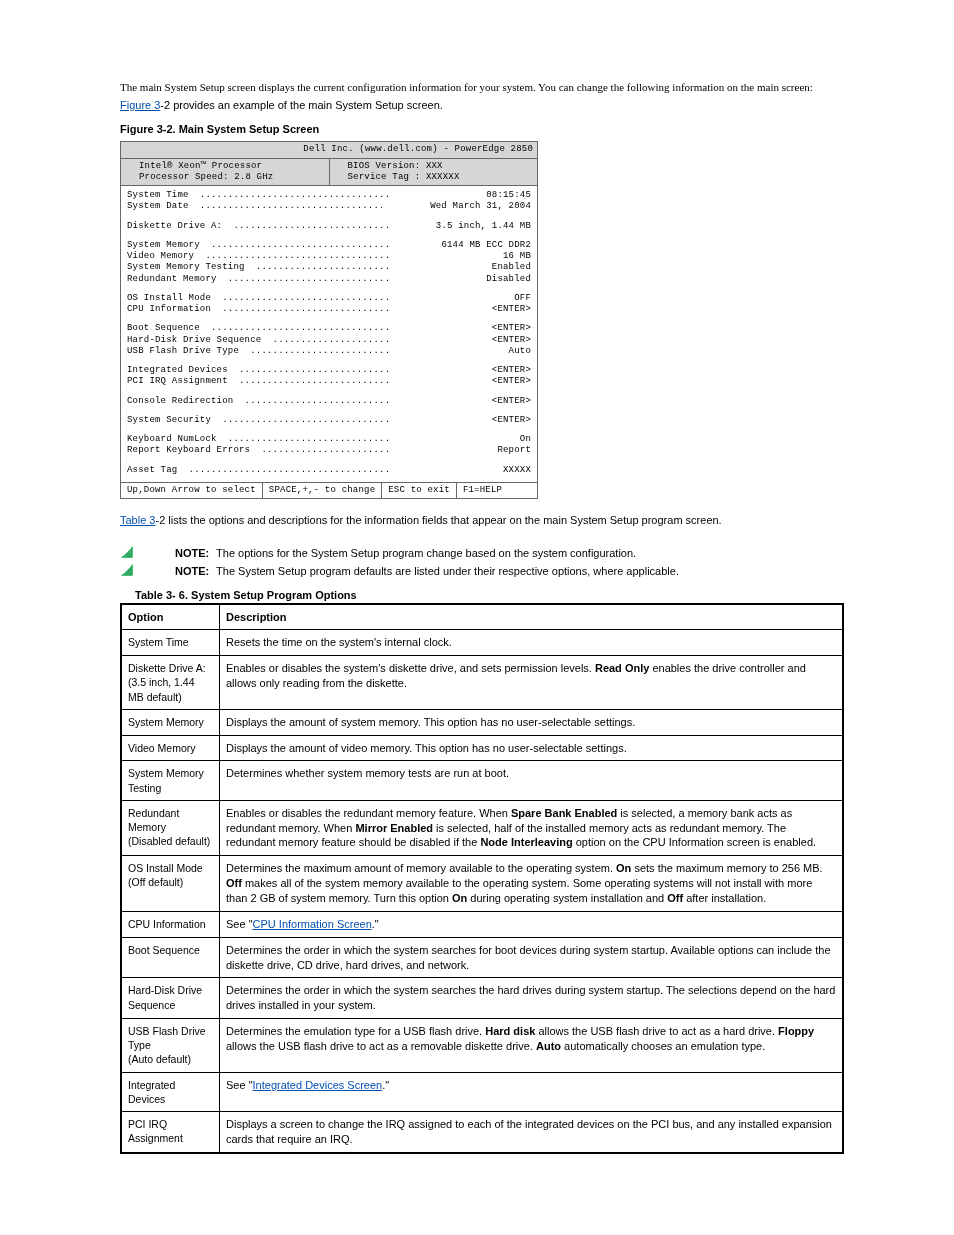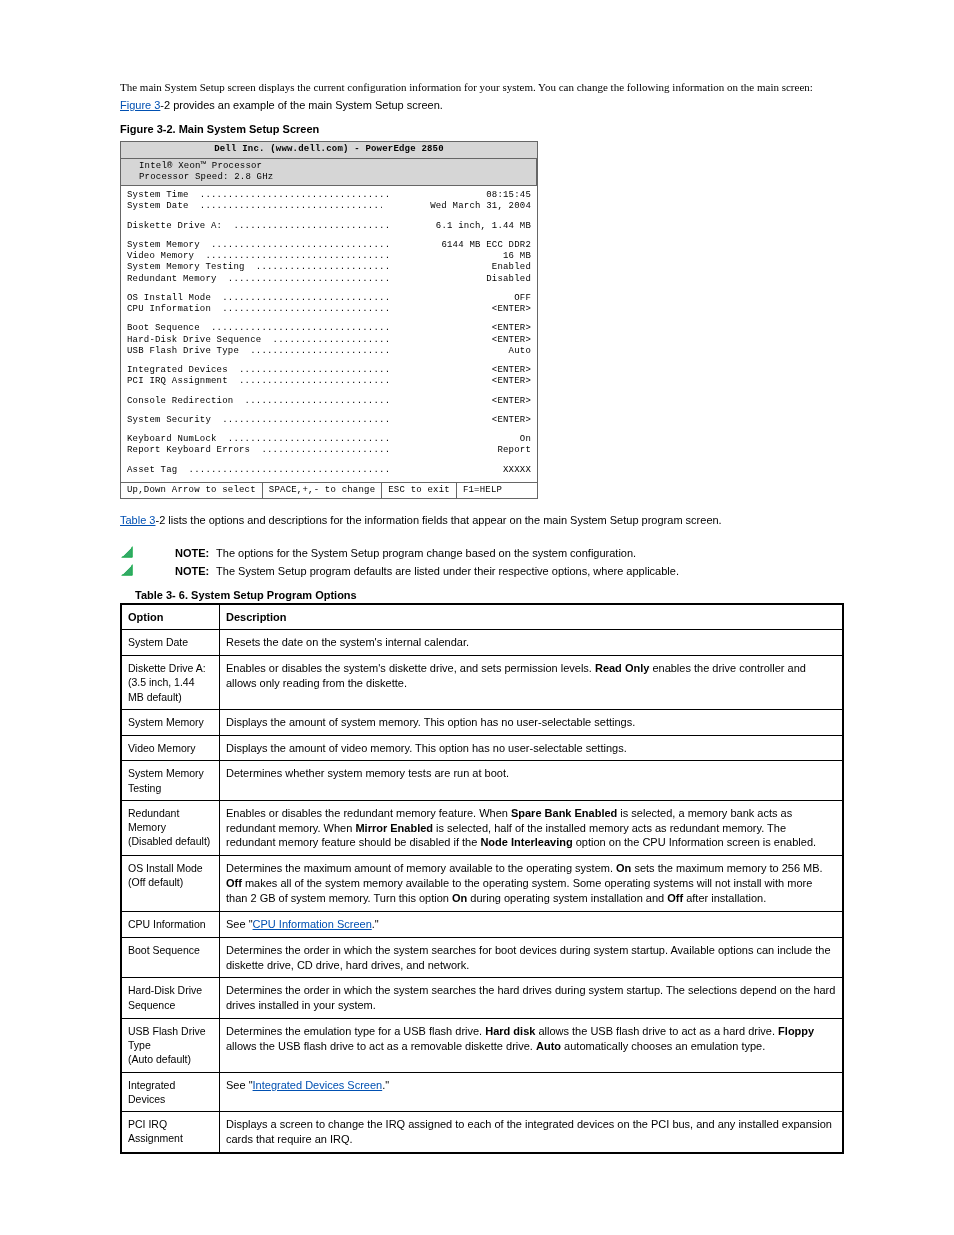--- a/index.html
+++ b/index.html
@@ -4,21 +4,21 @@
 <style>
   html,body{margin:0;padding:0;background:#fff;font-family:Verdana,Arial,sans-serif;font-size:11px;color:#000;}
   .page{width:954px;margin:0 auto;padding:20px 0 40px 0;box-sizing:border-box;}
   .content{margin-left:120px;margin-right:110px;}
   a{color:#0050b2;text-decoration:underline;}
   .intro-para{font-size:11px;line-height:1.4;margin:60px 0 2px 0;font-family:Liberation Serif, serif;}
   .link-line{margin:4px 0 12px 0;}
   .figure-caption{font-weight:bold;margin:6px 0 6px 0;font-size:11px;}
   
   .bios{border:1px solid #666;width:416px;font-family:"Courier New",monospace;font-size:9px;line-height:1.25;letter-spacing:0.2px;}
-  .bios-title{background:#d6d6d6;text-align:center;padding:2px 4px;border-bottom:1px solid #666;font-weight:bold;}
+  .bios-title{background:#d6d6d6;text-align:right;padding:2px 4px;border-bottom:1px solid #666;}
   .bios-hdr{display:flex;border-bottom:1px solid #666;background:#d6d6d6;}
   .bios-hdr>div{padding:2px 18px;flex:1;}
   .bios-hdr>div:first-child{border-right:1px solid #666;}
   .bios-body{padding:4px 6px 6px 6px;background:#fff;}
   .bios-row{white-space:pre;display:flex;gap:44px;}
   .bios-row .lbl{flex:1;overflow:hidden;}
   .bios-row .val{padding-left:4px;}
   .bios-sep{height:8px;}
   .bios-footer{display:flex;border-top:1px solid #666;background:#fff;font-family:Liberation Mono, monospace;font-size:9px;}
   .bios-footer>div{padding:2px 6px;border-right:1px solid #666;}
@@ -51,26 +51,30 @@
 
   <div class="figure-caption">Figure 3-2. Main System Setup Screen</div>
 
   <div class="bios">
     <div class="bios-title">Dell Inc. (www.dell.com) - PowerEdge 2850</div>
     <div class="bios-hdr">
       <div>
         <div>Intel® Xeon™ Processor</div>
         <div>Processor Speed: 2.8 GHz</div>
       </div>
+      <div>
+        <div>BIOS Version: XXX</div>
+        <div>Service Tag : XXXXXX</div>
+      </div>
     </div>
     <div class="bios-body" id="bios-body">
           <div class="bios-row"><span class="lbl">System Time  ..................................</span><span class="val">08:15:45</span></div>
           <div class="bios-row"><span class="lbl">System Date  ..................................</span><span class="val">Wed March 31, 2004</span></div>
           <div class="bios-sep"></div>
-          <div class="bios-row"><span class="lbl">Diskette Drive A:  ............................</span><span class="val">6.1 inch, 1.44 MB</span></div>
+          <div class="bios-row"><span class="lbl">Diskette Drive A:  ............................</span><span class="val">3.5 inch, 1.44 MB</span></div>
           <div class="bios-sep"></div>
           <div class="bios-row"><span class="lbl">System Memory  ................................</span><span class="val">6144 MB ECC DDR2</span></div>
           <div class="bios-row"><span class="lbl">Video Memory  .................................</span><span class="val">16 MB</span></div>
           <div class="bios-row"><span class="lbl">System Memory Testing  ........................</span><span class="val">Enabled</span></div>
           <div class="bios-row"><span class="lbl">Redundant Memory  .............................</span><span class="val">Disabled</span></div>
           <div class="bios-sep"></div>
           <div class="bios-row"><span class="lbl">OS Install Mode  ..............................</span><span class="val">OFF</span></div>
           <div class="bios-row"><span class="lbl">CPU Information  ..............................</span><span class="val">&lt;ENTER&gt;</span></div>
           <div class="bios-sep"></div>
           <div class="bios-row"><span class="lbl">Boot Sequence  ................................</span><span class="val">&lt;ENTER&gt;</span></div>
@@ -126,22 +130,22 @@
 
   <table class="opts">
     <thead>
       <tr>
         <th class="optname">Option</th>
         <th>Description</th>
       </tr>
     </thead>
     <tbody id="opts-body">
           <tr>
-            <td class="optname">System Date</td>
-            <td>Resets the date on the system's internal calendar.</td>
+            <td class="optname">System Time</td>
+            <td>Resets the time on the system's internal clock.</td>
           </tr>
           <tr>
             <td class="optname">Diskette Drive A:<br>(3.5 inch, 1.44 MB default)</td>
             <td>Enables or disables the system's diskette drive, and sets permission levels. <b>Read Only</b> enables the drive controller and allows only reading from the diskette.</td>
           </tr>
           <tr>
             <td class="optname">System Memory</td>
             <td>Displays the amount of system memory. This option has no user-selectable settings.</td>
           </tr>
           <tr>

